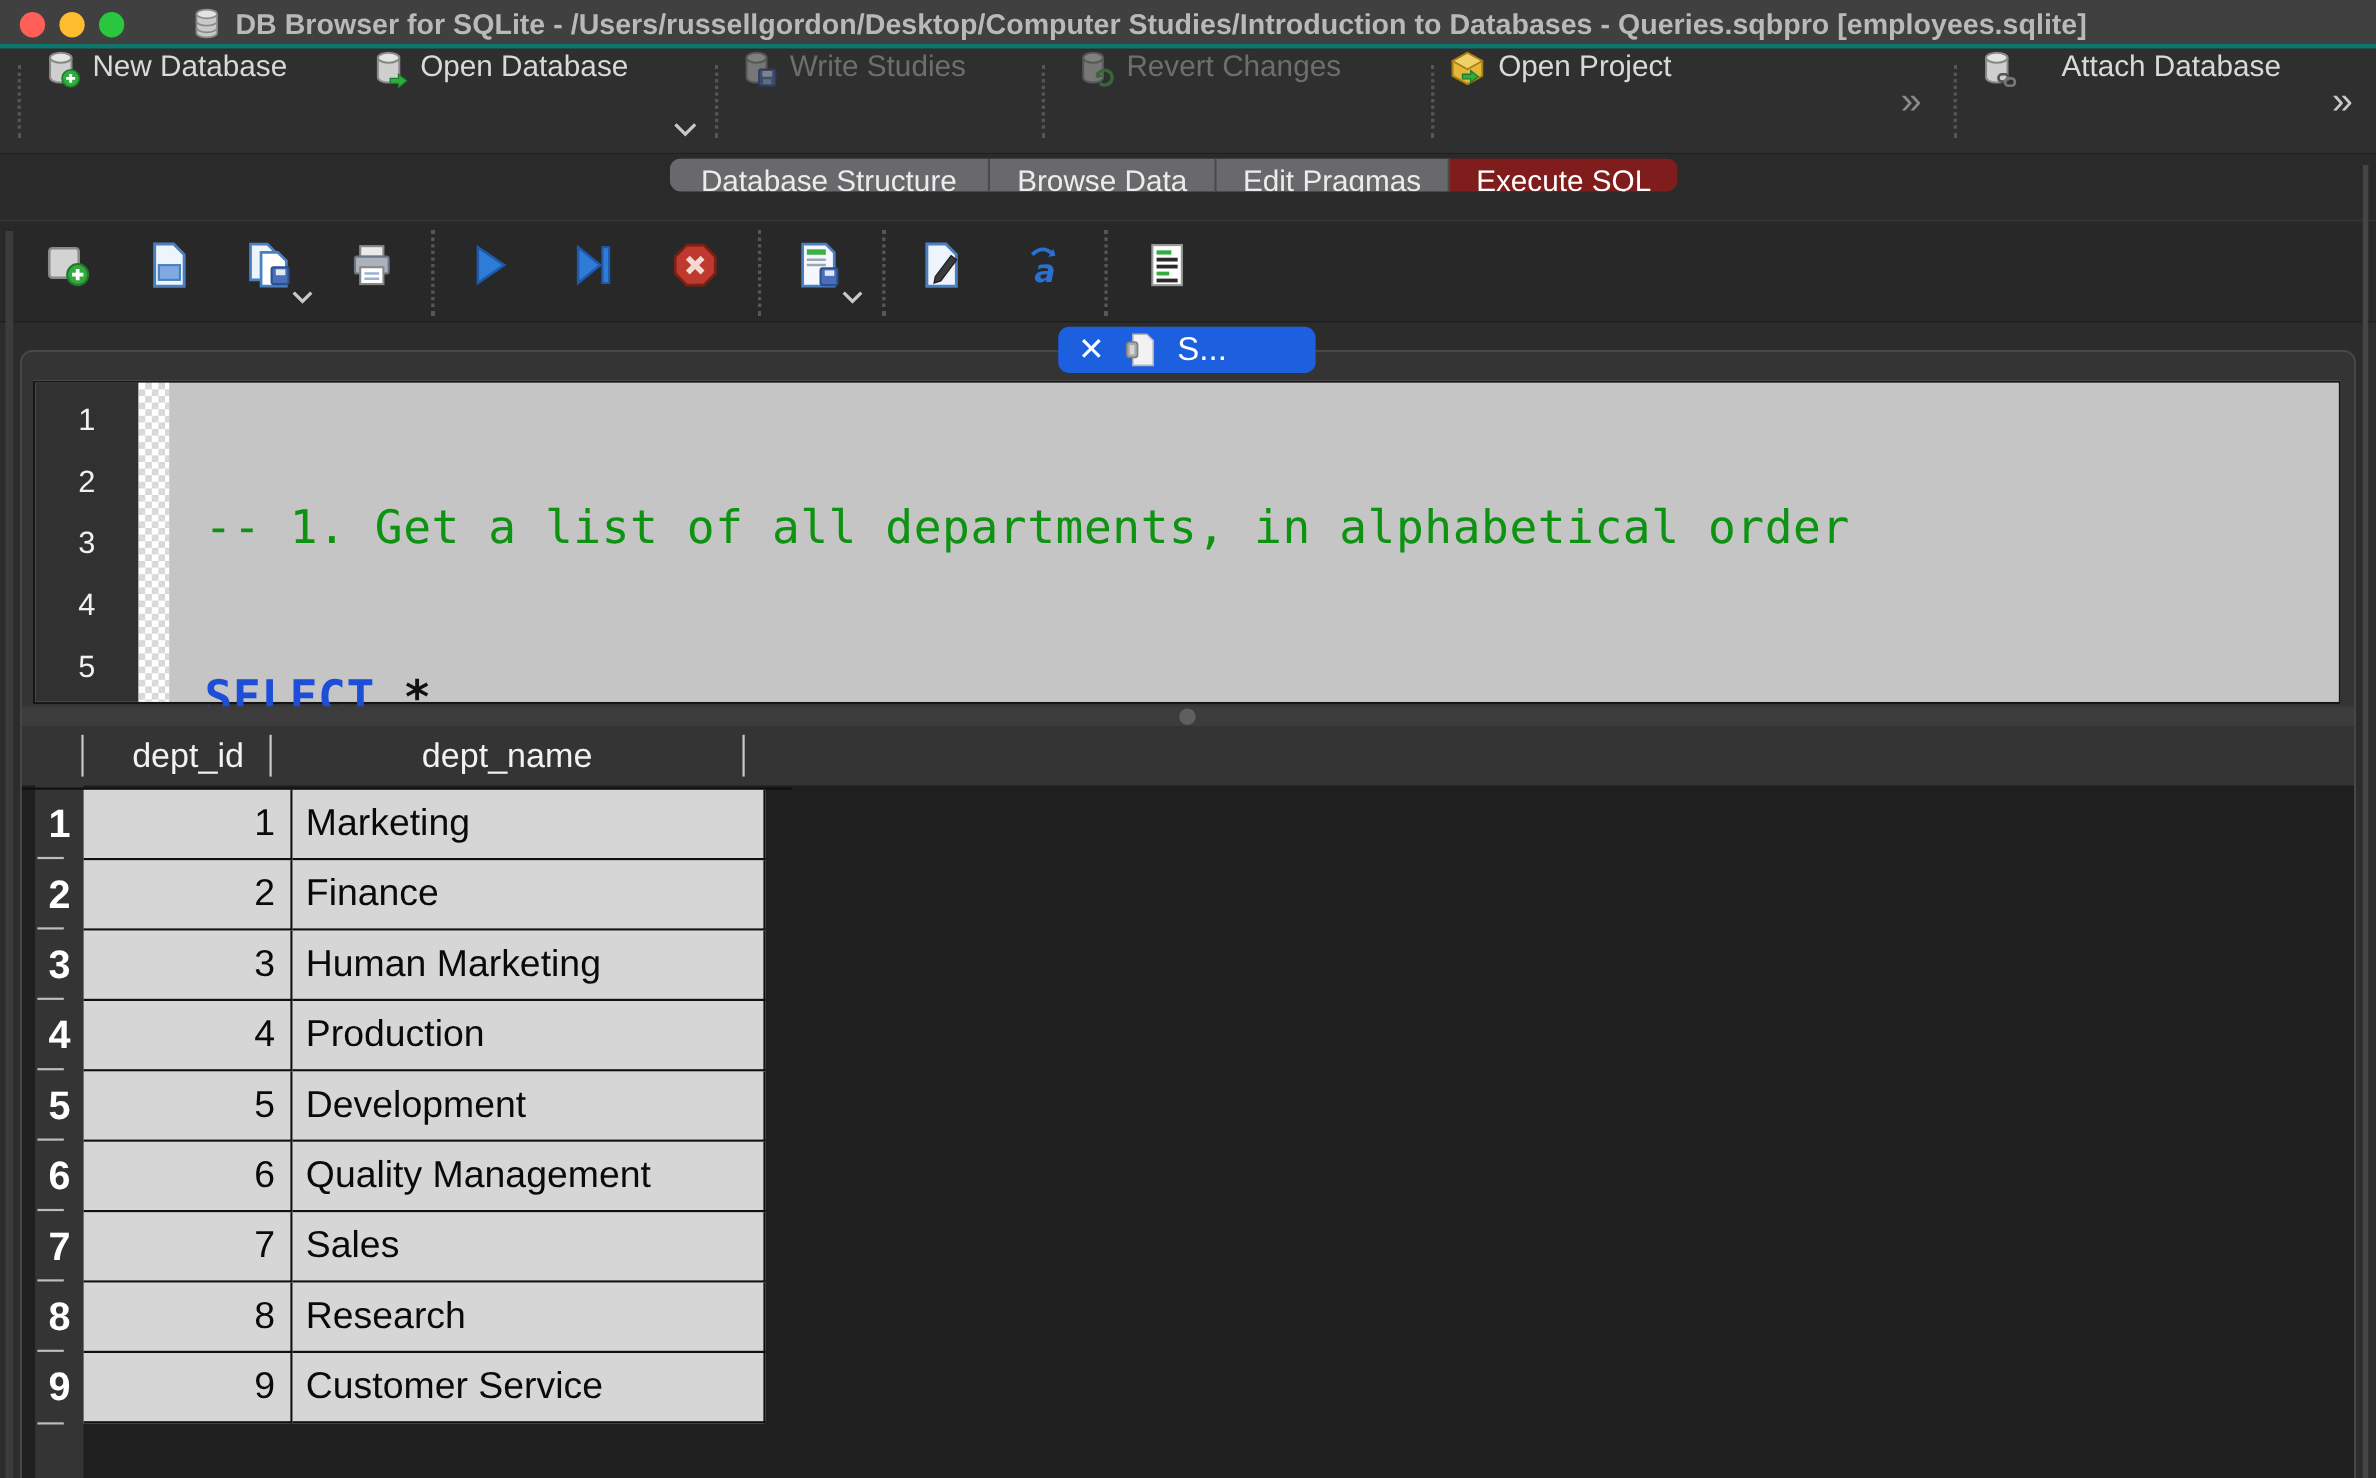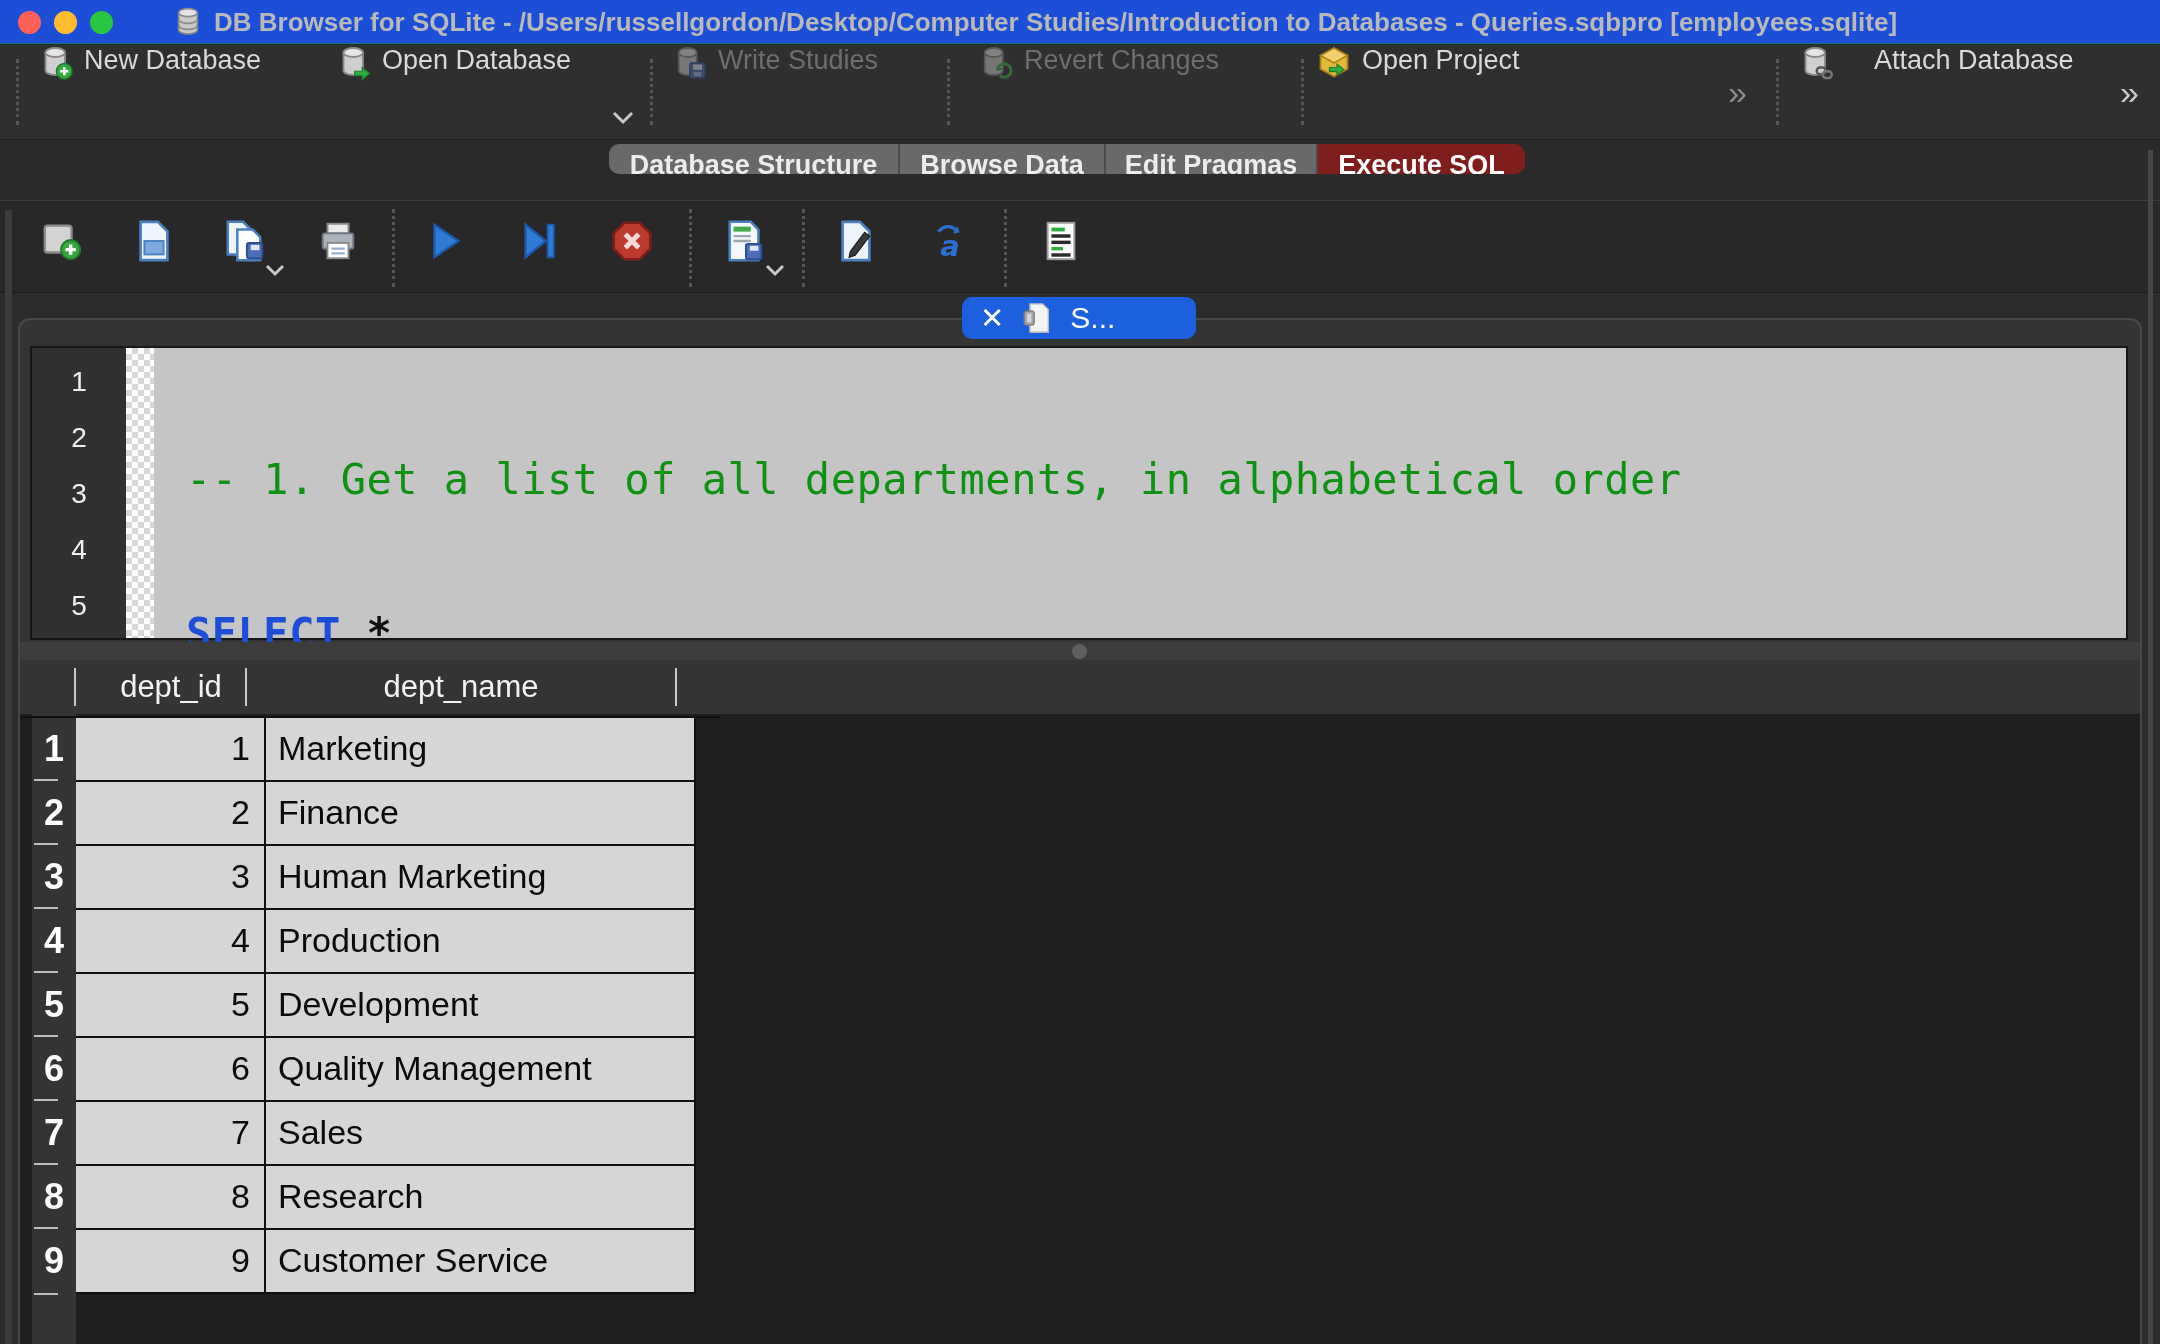--- a/index.html
+++ b/index.html
@@ -2,43 +2,43 @@
 <html><head>
 <meta charset="utf-8">
 <style>
   * { margin:0; padding:0; box-sizing:border-box; }
   html,body { width:2160px; height:1344px; overflow:hidden; background:#2c2c2c;
               font-family:"Liberation Sans", sans-serif; }
   .abs { position:absolute; }
   #stage { position:relative; width:2160px; height:1344px; }
 
   
-  #titlebar { left:0; top:0; width:2160px; height:44px; background:#1d4ed8;
-              border-bottom:1px solid #0f766e; }
+  #titlebar { left:0; top:0; width:2160px; height:44px; background:#404040;
+              border-bottom:4px solid #0f766e; }
   .light { position:absolute; top:11px; width:23px; height:23px; border-radius:50%; }
   #title-text { position:absolute; left:214px; top:0; height:44px; line-height:44px;
                 font-size:26px; font-weight:bold; color:#b9b9b9; white-space:nowrap; }
   #title-db-icon { position:absolute; left:172px; top:6px; }
 
   
   #toolbar { left:0; top:45px; width:2160px; height:95px; background:#2f2f2f;
              border-bottom:1px solid #202020; }
   .tb-btn { position:absolute; top:0; height:95px; display:flex; 
             gap:10px; font-size:27px; color:#d9d9d9; white-space:nowrap; }
   .tb-btn.disabled { color:#6e6e6e; }
   .tb-btn.disabled svg { opacity:.45; }
   .tb-sep { position:absolute; top:14px; height:66px; width:0; border-left:3px dotted #565656; }
   .tb-overflow { position:absolute; top:0; height:95px; display:flex; align-items:center;
                  font-size:34px; color:#8b8b8b; letter-spacing:-2px; }
   .tb-chevron { position:absolute; }
 
   
   #tabrow { left:0; top:140px; width:2160px; height:60px; background:#2a2a2a; }
   #tabset { position:absolute; left:609px; top:4px; height:30px; display:flex;
-            border-radius:10px; overflow:hidden;font-weight:bold; }
+            border-radius:10px; overflow:hidden; }
   .tab { height:42px; display:flex; align-items:center; justify-content:center;
          background:#69696c; color:#ececec; font-size:27px; border-right:2px solid #4a4a4d; }
   .tab:last-child { border-right:none; }
   .tab.active { background:#7f1d1d; color:#ffffff; }
 
   
   #sqltoolbar { left:0; top:200px; width:2160px; height:93px; background:#282828;
                 border-top:1px solid #3a3a3a; border-bottom:1px solid #1d1d1d; }
   .sq-btn { position:absolute; top:14px; width:52px; height:52px; display:flex;
             align-items:center; justify-content:center; }

